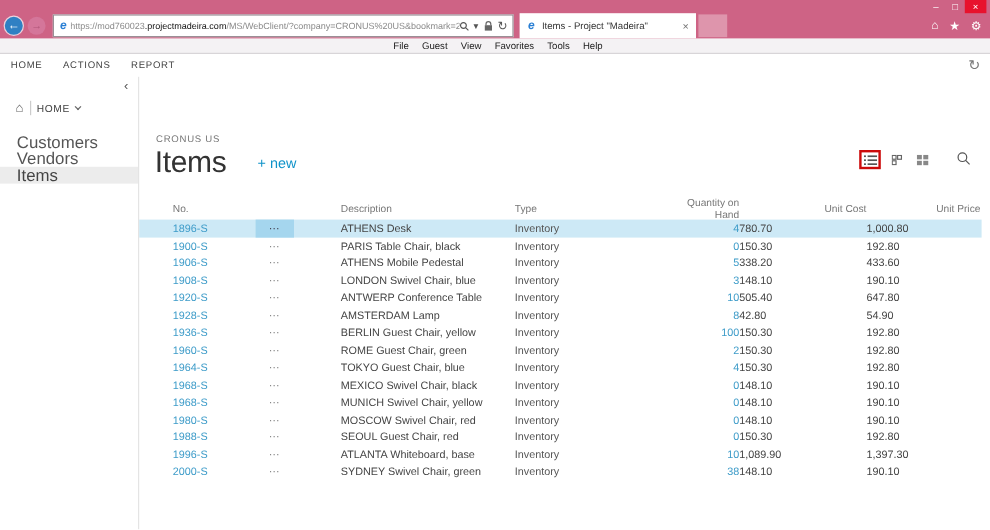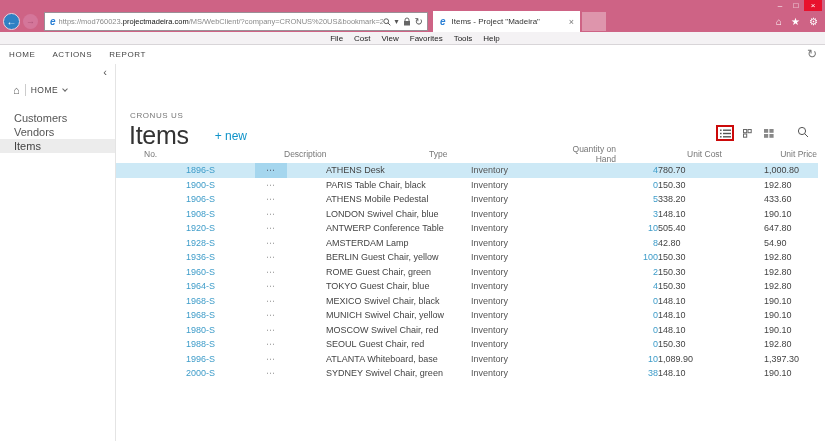--- a/index.html
+++ b/index.html
@@ -43,40 +43,40 @@
   .content { display:flex; height:377px; }
   .sidebar { position:relative; width:116px; min-width:116px; border-right:1px solid #e4e4e4; }
   .collapse-btn { position:absolute; top:2px; right:8px; font-size:11px; color:#555; }
   .home-row { display:flex; align-items:center; gap:5px; margin:20px 0 0 13px; color:#555; }
   .home-glyph { font-size:11px; color:#666; line-height:10px; }
   .home-divider { width:1px; height:12px; background:#ccc; }
   .home-label { font-size:8.5px; letter-spacing:.5px; color:#444; }
   .chev-down { width:4px; height:4px; border-right:1px solid #666; border-bottom:1px solid #666;
     transform:rotate(45deg); margin-top:-2px; }
   .nav-items { margin-top:15px; }
-  .nav-item { height:14px; line-height:14px; padding-left:14px; font-size:11px; color:#555; }
+  .nav-item { height:14px; line-height:14px; padding-left:14px; font-size:14px; color:#555; }
   .nav-item.selected { background:#ececec; color:#444; }
 
   .main { position:relative; flex:1;margin-top:40px; }
   .company-crumb { margin:7px 0 0 14px; font-size:8px; color:#777; letter-spacing:.6px; }
   .title-row { display:flex; align-items:flex-start; margin:1px 0 0 13px; height:30px; }
   .page-title { font-size:25px; color:#333; letter-spacing:-0.3px; line-height:28px; }
   .new-btn { margin:8px 0 0 26px; color:#0f93c9; font-size:12px; }
   .view-tools { position:absolute; top:21px; right:49px; display:flex; align-items:center; gap:6px; }
   .view-btn { display:flex; align-items:center; justify-content:center; width:15px; height:14px; }
   .view-btn.selected { border:2px solid #cc0a0a; width:18px; height:16px; }
   .search-tool { position:absolute; top:22px; right:16px; }
 
   
-  .items-table { position:absolute; top:40px; left:0; right:7px; }
+  .items-table { position:absolute; top:60px; left:0; right:7px; }
   .grid-row { display:grid; grid-template-columns:97px 32px 184px 122px 65px 106px 95px; align-items:center; }
   .table-header { height:19px; font-size:8.5px; color:#777; }
   .h-no { padding-left:28px; } .h-desc { padding-left:39px; }
   .h-right { text-align:right; }
-  .row { height:14.5px; font-size:9px;padding-left:42px; }
+  .row { height:14.5px; font-size:9px; }
   .cell-no { padding-left:28px; color:#3e9cc9; }
   .cell-more { text-align:center; }
   .more-glyph { font-size:9px; color:#888; letter-spacing:1px; line-height:14px; display:block; }
   .cell-desc { padding-left:39px; color:#444; }
   .cell-type { color:#555; }
   .cell-qty { text-align:right; color:#3e9cc9; }
   .cell-cost, .cell-price { text-align:left; color:#444; }
   .row.selected { background:#cde9f6; }
   .row.selected .cell-more { background:#a5d6ee; height:14.5px; }
   .row.selected .more-glyph { color:#445; }
@@ -129,21 +129,21 @@
       <div class="browser-actions">
         <span>⌂</span>
         <span>★</span>
         <span>⚙</span>
       </div>
     </div>
   </div>
 
   <div class="menubar">
     <span>File</span>
-    <span>Cost</span>
+    <span>Guest</span>
     <span>View</span>
     <span>Favorites</span>
     <span>Tools</span>
     <span>Help</span>
   </div>
 
   <div class="app">
     <div class="ribbon">
       <span>HOME</span>
       <span>ACTIONS</span>

